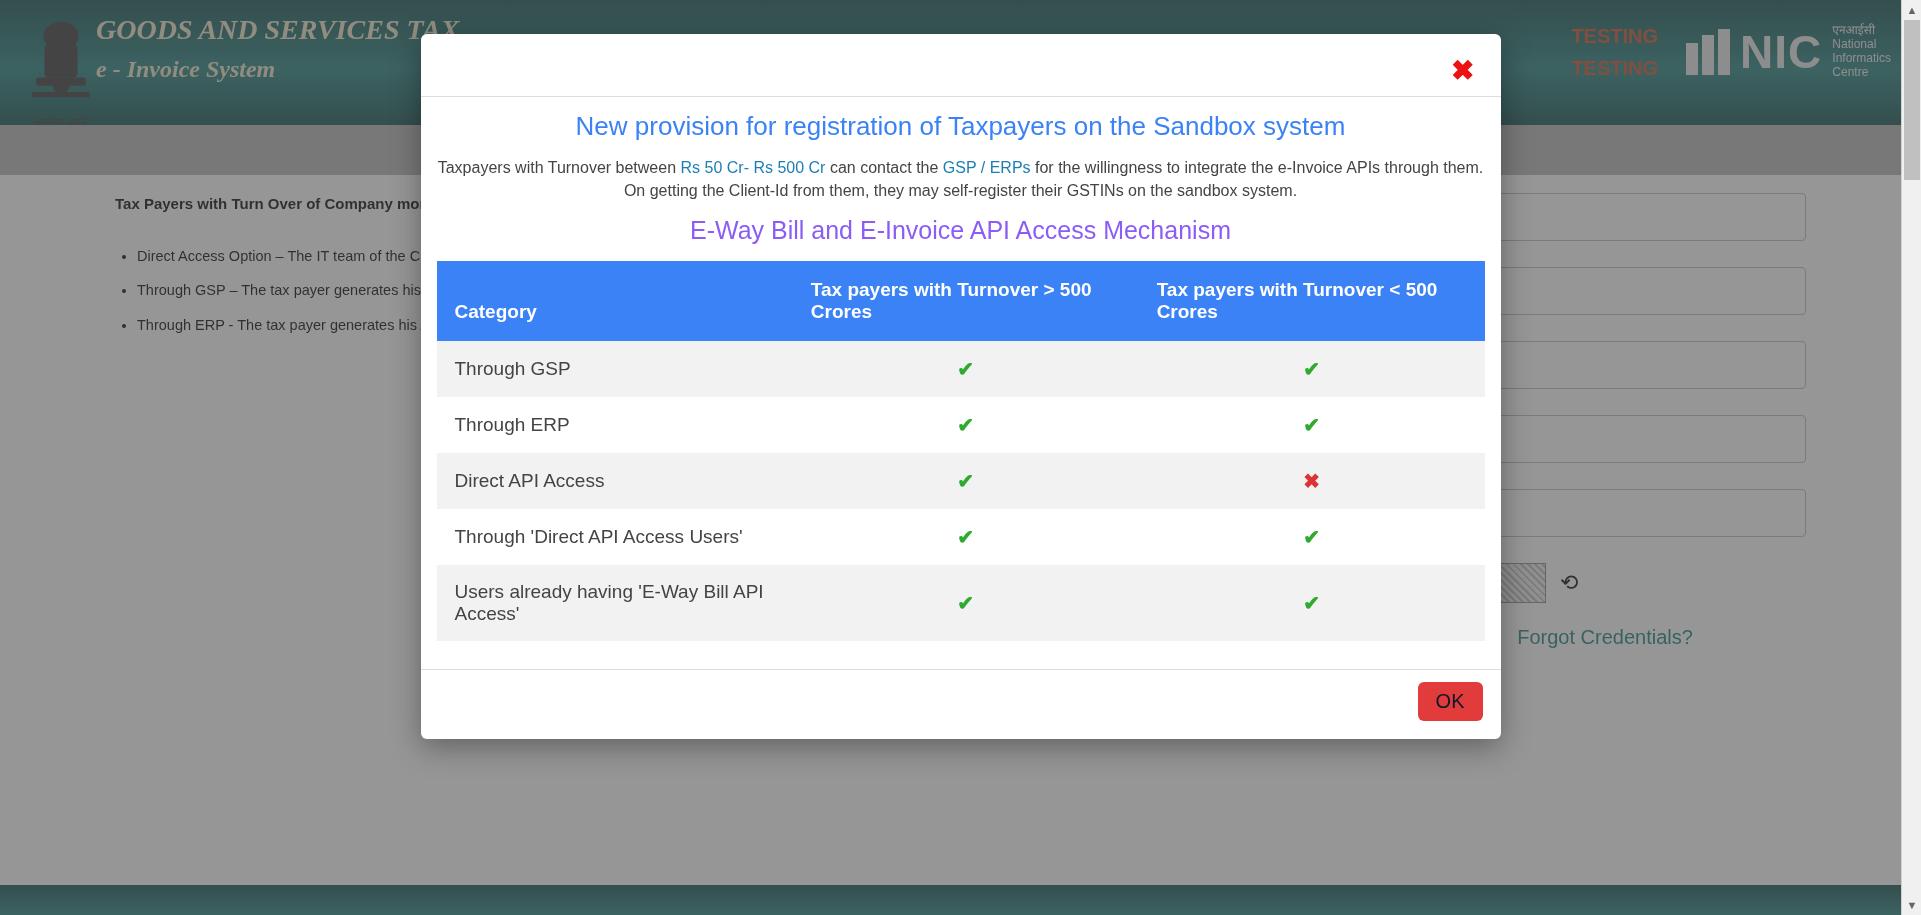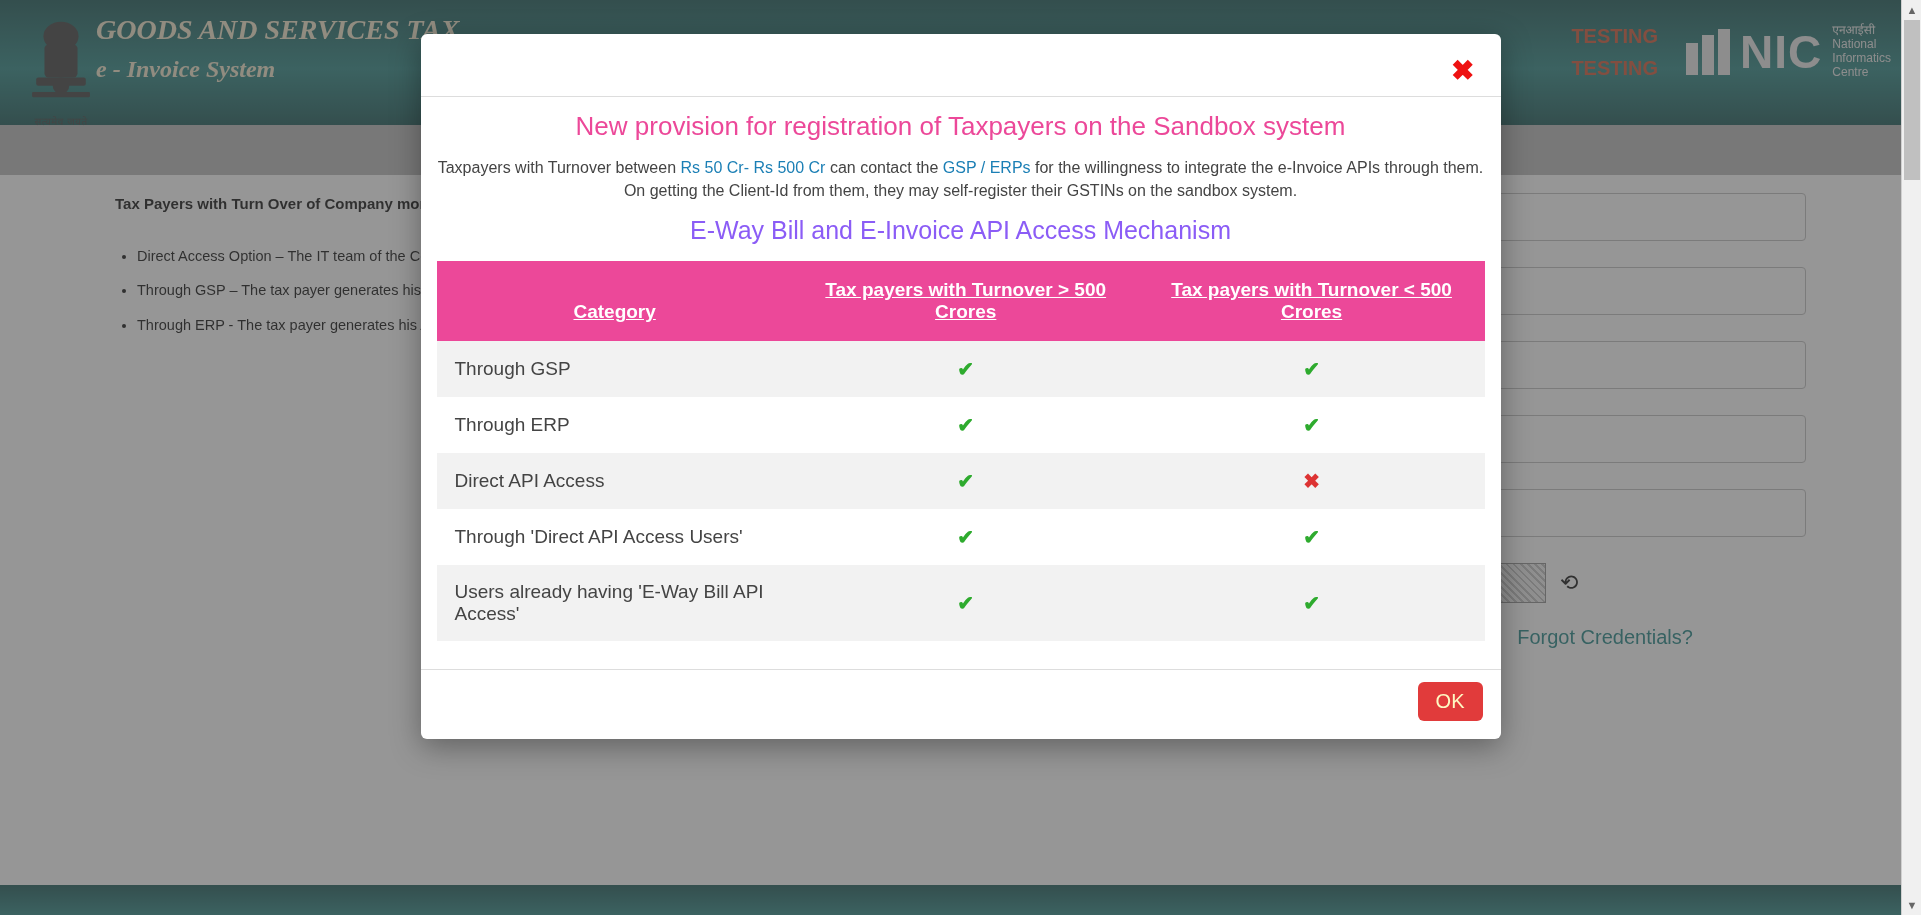--- a/index.html
+++ b/index.html
@@ -103,53 +103,53 @@
     padding-bottom: 18px;
   }
   .modal .close {
     position: absolute; top: 20px; right: 26px; color: #e11; font-size: 28px;
     font-weight: bold; cursor: pointer;
   }
   .modal hr.top {
     border: none; border-top: 1px solid #ddd; margin-top: 62px;
   }
   .modal .m-title {
-    font-size: 26px; text-align: center; color: #ec4899; margin-top: 14px;
+    font-size: 26px; text-align: center; color: #3b82f6; margin-top: 14px;
     font-weight: 400;
   }
   .modal .m-sub {
     font-size: 16px; text-align: center; color: #444; margin: 14px 16px 0; line-height: 1.45;
   }
   .modal .m-sub .link { color: #1b7fb5; }
   .modal .m-title2 {
     font-size: 25px; text-align: center; color: #8b5cf6; margin-top: 14px; font-weight: 400;
   }
 
   table.mech {
     width: calc(100% - 32px); margin: 16px 16px 0; border-collapse: collapse;
     font-size: 19px;
   }
   table.mech th {
-    background: #ec4899; color: #fff; text-align: center; padding: 18px 18px;
-    font-weight: 700; vertical-align: bottom; text-decoration: underline;
+    background: #3b82f6; color: #fff; text-align: left; padding: 18px 18px;
+    font-weight: 700; vertical-align: bottom;
   }
   table.mech th:nth-child(1) { width: 34%; }
   table.mech th:nth-child(2) { width: 33%; }
   table.mech th:nth-child(3) { width: 33%; }
   table.mech td {
     padding: 16px 18px; color: #444;
   }
   table.mech tbody tr:nth-child(odd) td { background: #f2f2f2; }
   table.mech tbody tr:nth-child(even) td { background: #fff; }
   .tick { color: #2eab2e; font-size: 20px; font-weight: bold; text-align: center; display:block; }
   .cross { color: #d33; font-size: 20px; font-weight: bold; text-align: center; display:block; }
 
   .modal hr.bot { border: none; border-top: 1px solid #ddd; margin-top: 28px; }
   .ok-btn {
-    float: right; margin: 12px 18px 0 0; background: #e13b3b; color: #fef9c3;
+    float: right; margin: 12px 18px 0 0; background: #e13b3b; color: #0f172a;
     border: none; border-radius: 6px; padding: 8px 18px; font-size: 20px;
     cursor: pointer; font-weight: 500;
   }
   .clearfix::after { content: ""; display: table; clear: both; }
 </style>
 </head>
 <body>
 
 <div class="outer">
 

